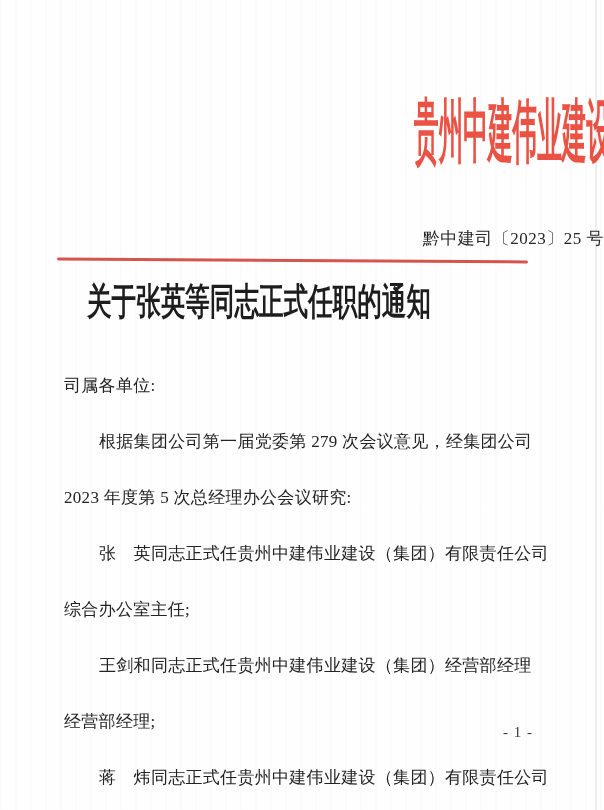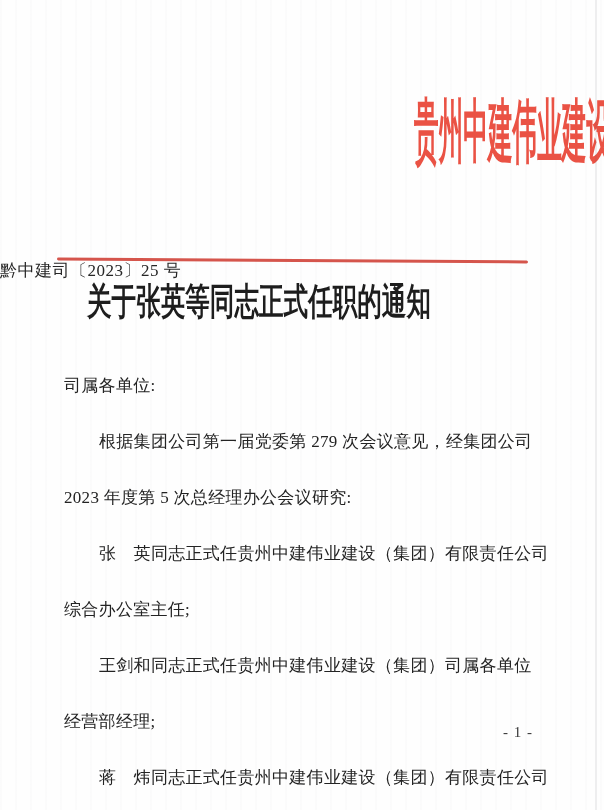--- a/index.html
+++ b/index.html
@@ -23,22 +23,22 @@
   }
   .banner-text{
     display:inline-block;
     font-size:69px;line-height:1.15;font-weight:bold;
     color:var(--banner-red,#ea5244);
     white-space:nowrap;
     transform-origin:center center;
   }
   .doc-number{
     position:absolute;top:227px;left:0;width:604px;
-    text-align:left;
-    font-size:17px;letter-spacing:0.5px;color:#262626;margin-top:32px;
+    text-align:right;
+    font-size:17px;letter-spacing:0.5px;color:#262626;
   }
   .red-rule{
     position:absolute;top:259px;left:57px;width:471px;height:3px;
     background:var(--rule-red,#d5554c);
     border-radius:2px;
     transform:rotate(0.35deg);
   }
   .heading{
     position:absolute;top:281px;left:0;width:512px;margin:0;
     text-align:right;white-space:nowrap;
@@ -84,21 +84,21 @@
     <span class="heading-text" style="transform: scaleX(0.664093);">关于张英等同志正式任职的通知</span>
   </h1>
 
   <div class="body-block">
 
   <div class="line">司属各单位:</div>
       <div class="line indent">根据集团公司第一届党委第 279 次会议意见，经集团公司</div>
       <div class="line">2023 年度第 5 次总经理办公会议研究:</div>
       <div class="line indent">张　英同志正式任贵州中建伟业建设（集团）有限责任公司</div>
       <div class="line">综合办公室主任;</div>
-      <div class="line indent">王剑和同志正式任贵州中建伟业建设（集团）司属各单位</div>
+      <div class="line indent">王剑和同志正式任贵州中建伟业建设（集团）经营部经理</div>
       <div class="line">经营部经理;</div>
       <div class="line indent">蒋　炜同志正式任贵州中建伟业建设（集团）有限责任公司</div>
       <div class="line">有限责任公司文件;</div>
     </div>
 
   <div class="page-number">- 1 -</div>
 
 </div>
 
 </body></html>

